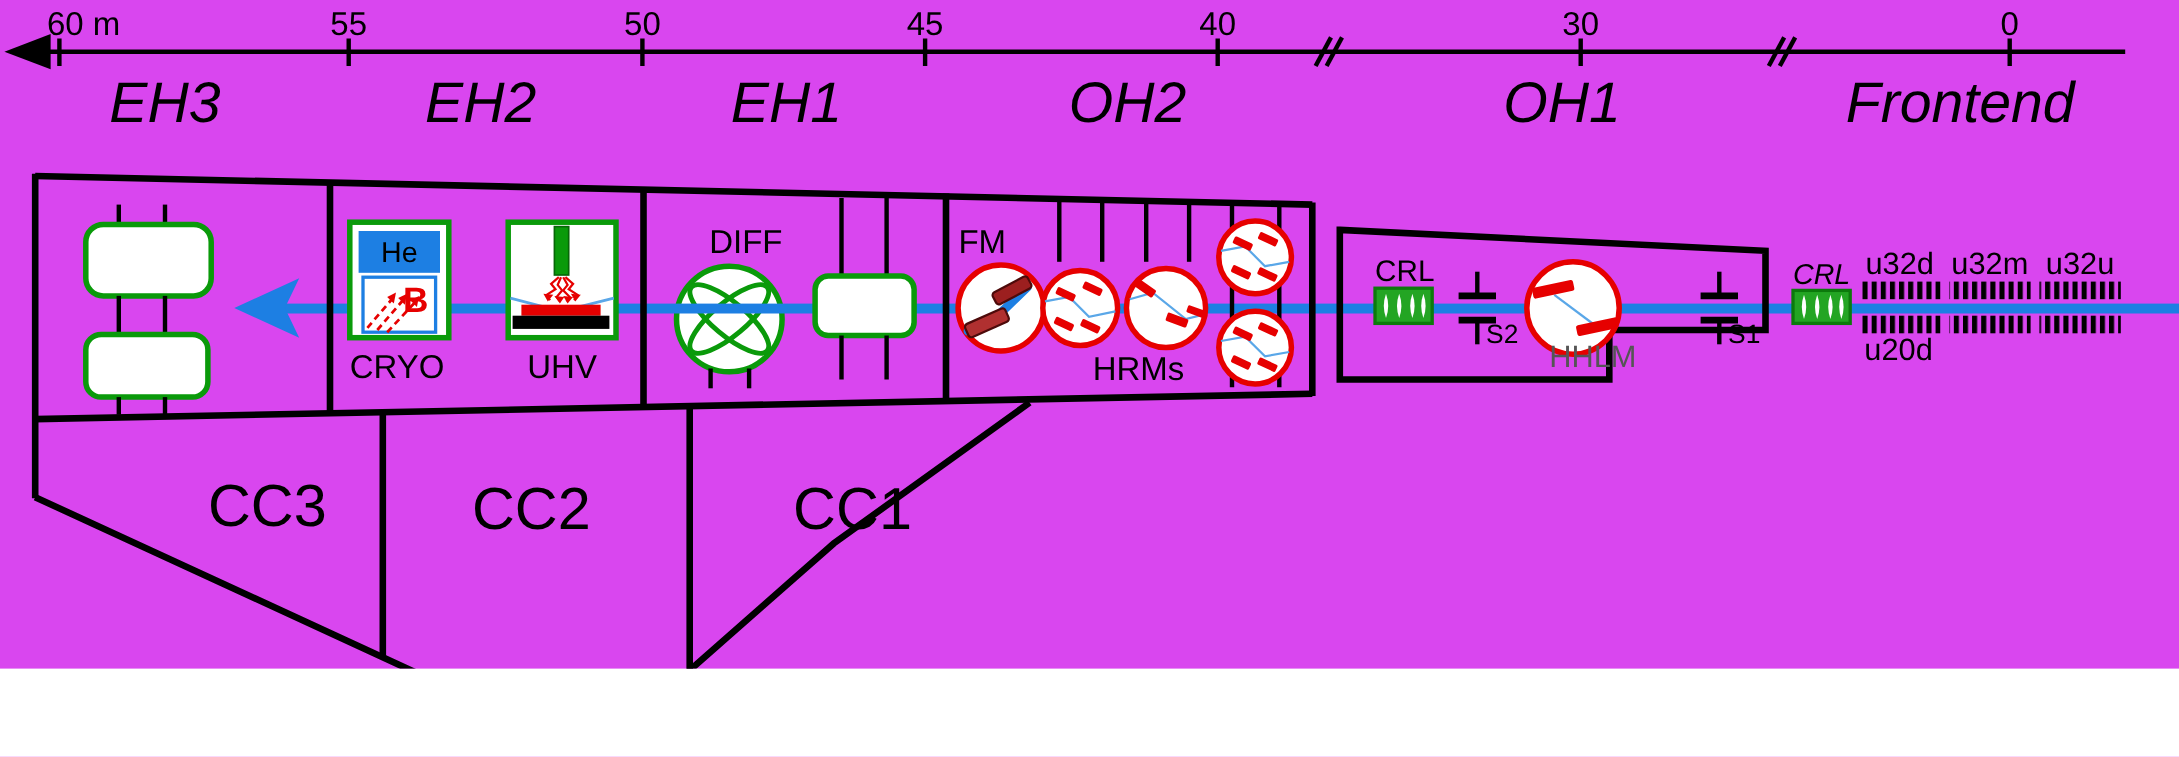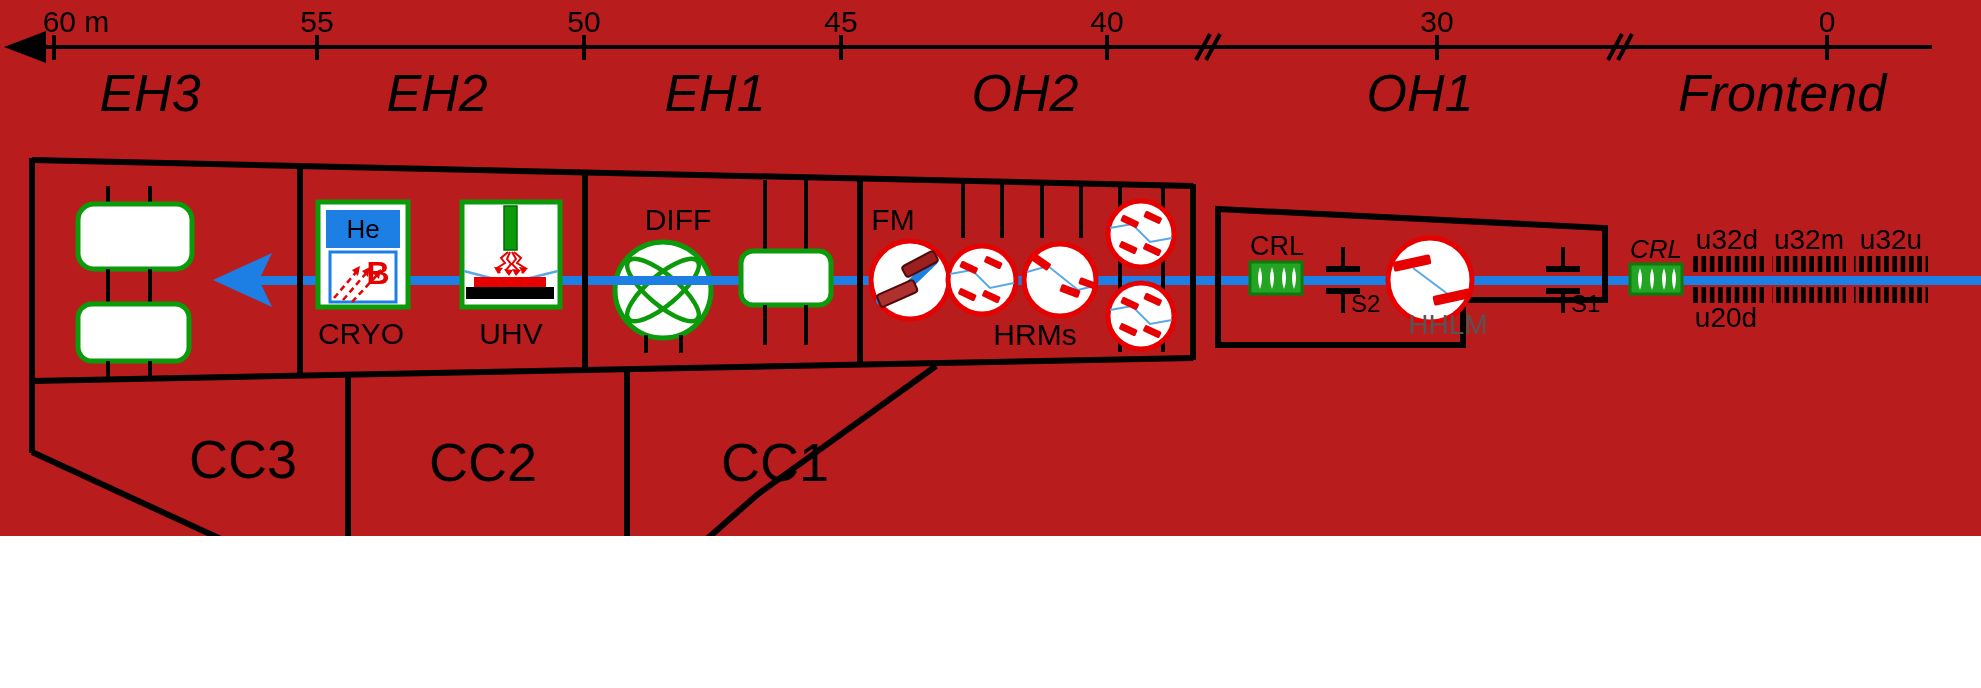--- a/index.html
+++ b/index.html
@@ -1,16 +1,16 @@
 <!DOCTYPE html>
 <html><head>
 <meta charset="utf-8">
 <style>
   html,body{margin:0;padding:0;background:#fff;}
-  #stage{position:relative;width:1981px;height:536px;background:#b91c1c;overflow:hidden;
+  #stage{position:relative;width:1981px;height:608px;background:#d946ef;overflow:hidden;
          font-family:"Liberation Sans",sans-serif;}
   svg{position:absolute;left:0;top:0;}
   text{fill:#000;}
   .rulerNum{font-size:30px;}
   .hutchLbl{font-size:52px;font-style:italic;}
   .compLbl{font-size:30px;}
   .ccLbl{font-size:54px;}
   .slitLbl{font-size:24px;}
   .crlLbl{font-size:27px;}
   .crlLblIt{font-size:26px;font-style:italic;}

